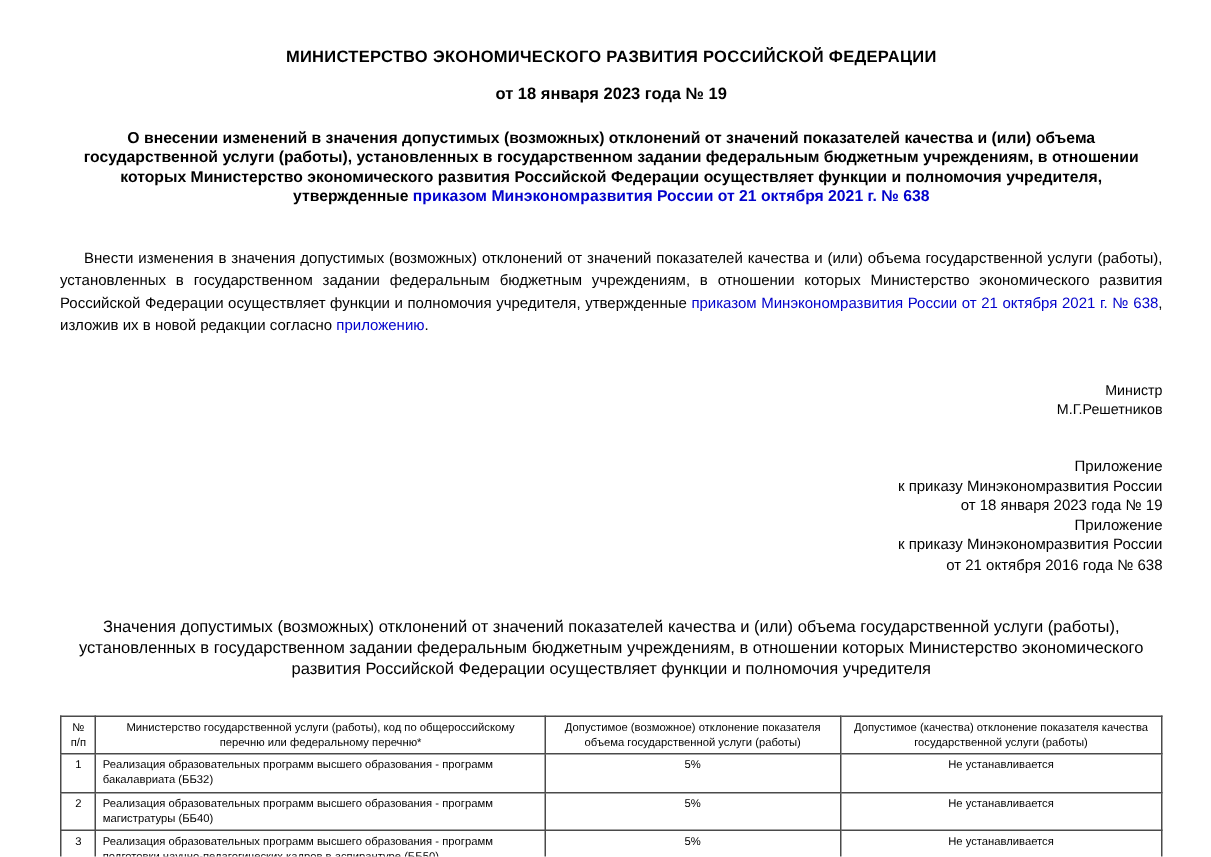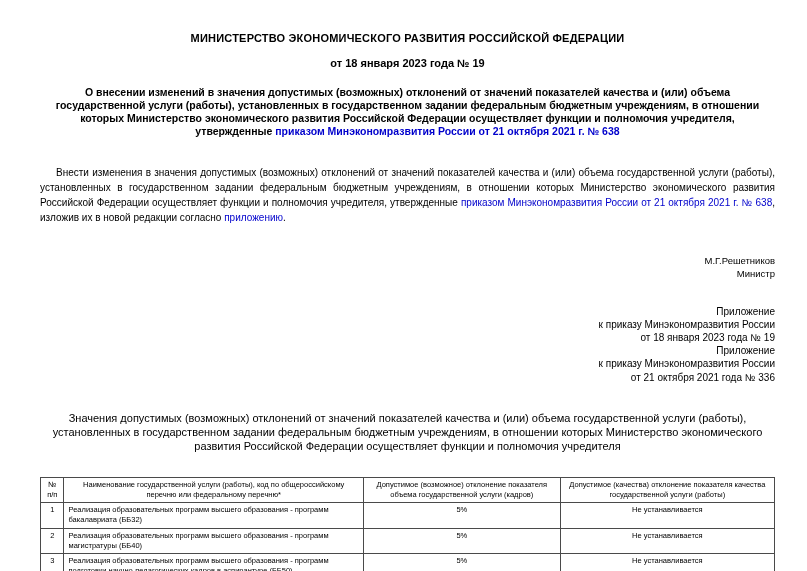--- a/index.html
+++ b/index.html
@@ -80,47 +80,47 @@
 <div class="page">
 
   <div class="center ministry-line">МИНИСТЕРСТВО ЭКОНОМИЧЕСКОГО РАЗВИТИЯ РОССИЙСКОЙ ФЕДЕРАЦИИ</div>
   <div class="center date-line">от 18 января 2023 года № 19</div>
 
   <div class="doc-title"><span>О внесении изменений в значения допустимых (возможных) отклонений от значений показателей качества и (или) объема государственной услуги (работы), установленных в государственном задании федеральным бюджетным учреждениям, в отношении которых Министерство экономического развития Российской Федерации осуществляет функции и полномочия учредителя, утвержденные </span><a class="link">приказом Минэкономразвития России от 21 октября 2021 г. № 638</a></div>
 
   <div class="body-par"><span>Внести изменения в значения допустимых (возможных) отклонений от значений показателей качества и (или) объема государственной услуги (работы), установленных в государственном задании федеральным бюджетным учреждениям, в отношении которых Министерство экономического развития Российской Федерации осуществляет функции и полномочия учредителя, утвержденные </span><a class="link">приказом Минэкономразвития России от 21 октября 2021 г. № 638</a><span>, изложив их в новой редакции согласно </span><a class="link">приложению</a><span>.</span></div>
 
   <div class="right sign-block">
+    <div>Министр</div>
     <div>М.Г.Решетников</div>
-    <div>Министр</div>
   </div>
 
   <div class="right appendix-block">
     <div>Приложение</div>
     <div>к приказу Минэкономразвития России</div>
     <div>от 18 января 2023 года № 19</div>
     <div>Приложение</div>
     <div>к приказу Минэкономразвития России</div>
-    <div>от 21 октября 2021 года № 336</div>
+    <div>от 21 октября 2016 года № 638</div>
   </div>
 
   <div class="appendix-title">Значения допустимых (возможных) отклонений от значений показателей качества и (или) объема государственной услуги (работы), установленных в государственном задании федеральным бюджетным учреждениям, в отношении которых Министерство экономического развития Российской Федерации осуществляет функции и полномочия учредителя</div>
 
   <table class="vals">
     <colgroup>
       <col class="w-num">
         <col class="w-name">
         <col class="w-vol">
         <col class="w-qual">
     </colgroup>
     <thead>
       <tr>
         <th>№ п/п</th>
-        <th>Наименование государственной услуги (работы), код по общероссийскому перечню или федеральному перечню*</th>
-        <th>Допустимое (возможное) отклонение показателя объема государственной услуги (кадров)</th>
+        <th>Министерство государственной услуги (работы), код по общероссийскому перечню или федеральному перечню*</th>
+        <th>Допустимое (возможное) отклонение показателя объема государственной услуги (работы)</th>
         <th>Допустимое (качества) отклонение показателя качества государственной услуги (работы)</th>
       </tr>
     </thead>
     <tbody>
       <tr>
         <td class="c-num">1</td>
         <td class="c-name">Реализация образовательных программ высшего образования - программ бакалавриата (ББ32)</td>
         <td class="c-val">5%</td>
         <td class="c-val">Не устанавливается</td>
       </tr>

